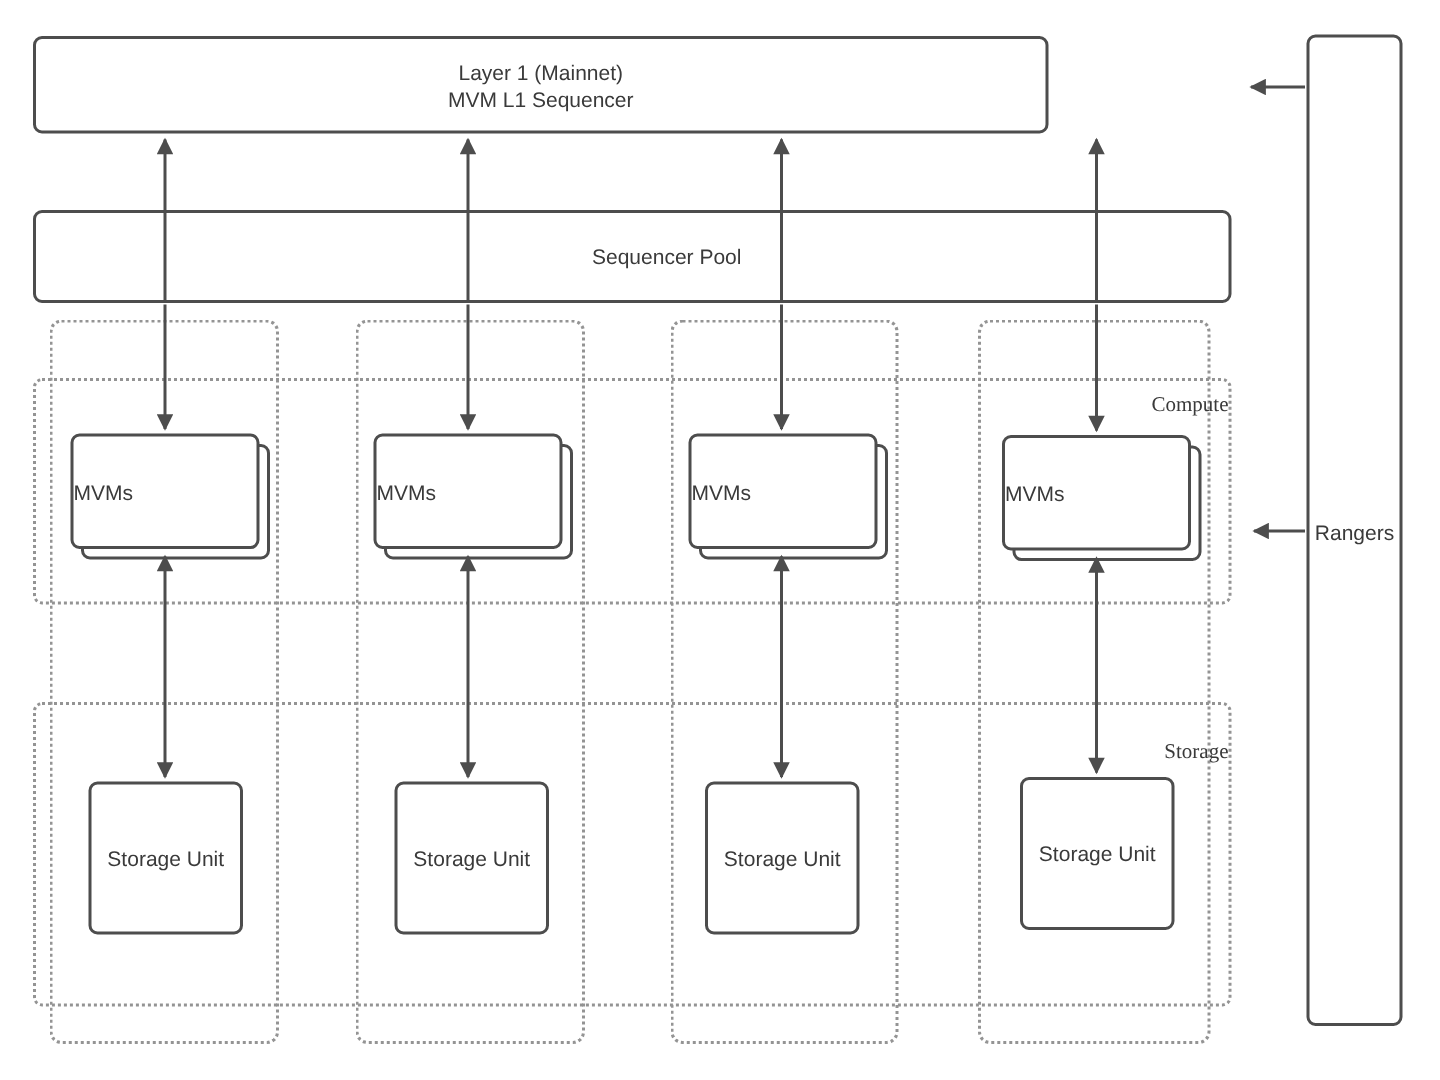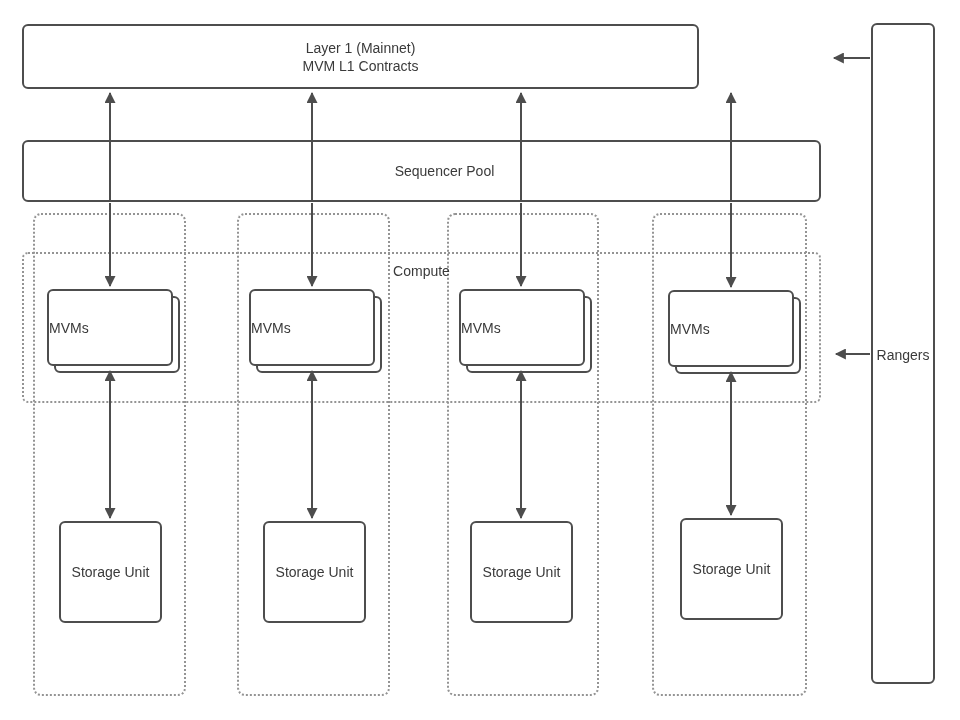--- a/index.html
+++ b/index.html
@@ -19,22 +19,22 @@
     position:absolute;background:#fff;border:2px solid var(--border);
     border-radius:6px;box-sizing:border-box;
     display:flex;align-items:center;justify-content:center;
     font-size:14px;line-height:18px;text-align:center;
   }
   .region{
     position:absolute;border:2px dotted var(--dotted);border-radius:6px;
     box-sizing:border-box;
   }
   .region-label{
-    position:absolute;left:0;right:0;text-align:center;
-    font-size:14px;color:var(--text);
+    position:absolute;left:0;right:0;text-align:right;
+    font-size:14px;color:var(--text);font-family:Liberation Serif, serif;
   }
   .col{
     position:absolute;border:2px dotted var(--dotted);border-radius:8px;
     box-sizing:border-box;top:213px;height:483px;
   }
   .col1{left:33px;width:153px;}
   .col2{left:237px;width:153px;}
   .col3{left:447px;width:152px;}
   .col4{left:652px;width:155px;}
 
@@ -86,24 +86,27 @@
 <div class="canvas">
 
   <div class="col col1"></div>
   <div class="col col2"></div>
   <div class="col col3"></div>
   <div class="col col4"></div>
 
   <div class="region compute-region">
     <span class="region-label compute-label">Compute</span>
   </div>
+  <div class="region storage-region">
+    <span class="region-label storage-label">Storage</span>
+  </div>
 
   <div class="box layer1">
     <div>Layer 1 (Mainnet)</div>
-    <div>MVM L1 Contracts</div>
+    <div>MVM L1 Sequencer</div>
   </div>
 
   <div class="box sequencer">
     <span>Sequencer Pool</span>
   </div>
 
   <div class="mvm-stack mvm1">
     <div class="mvm-shadow"></div>
     <div class="mvm-main">
       <span>MVMs</span>

